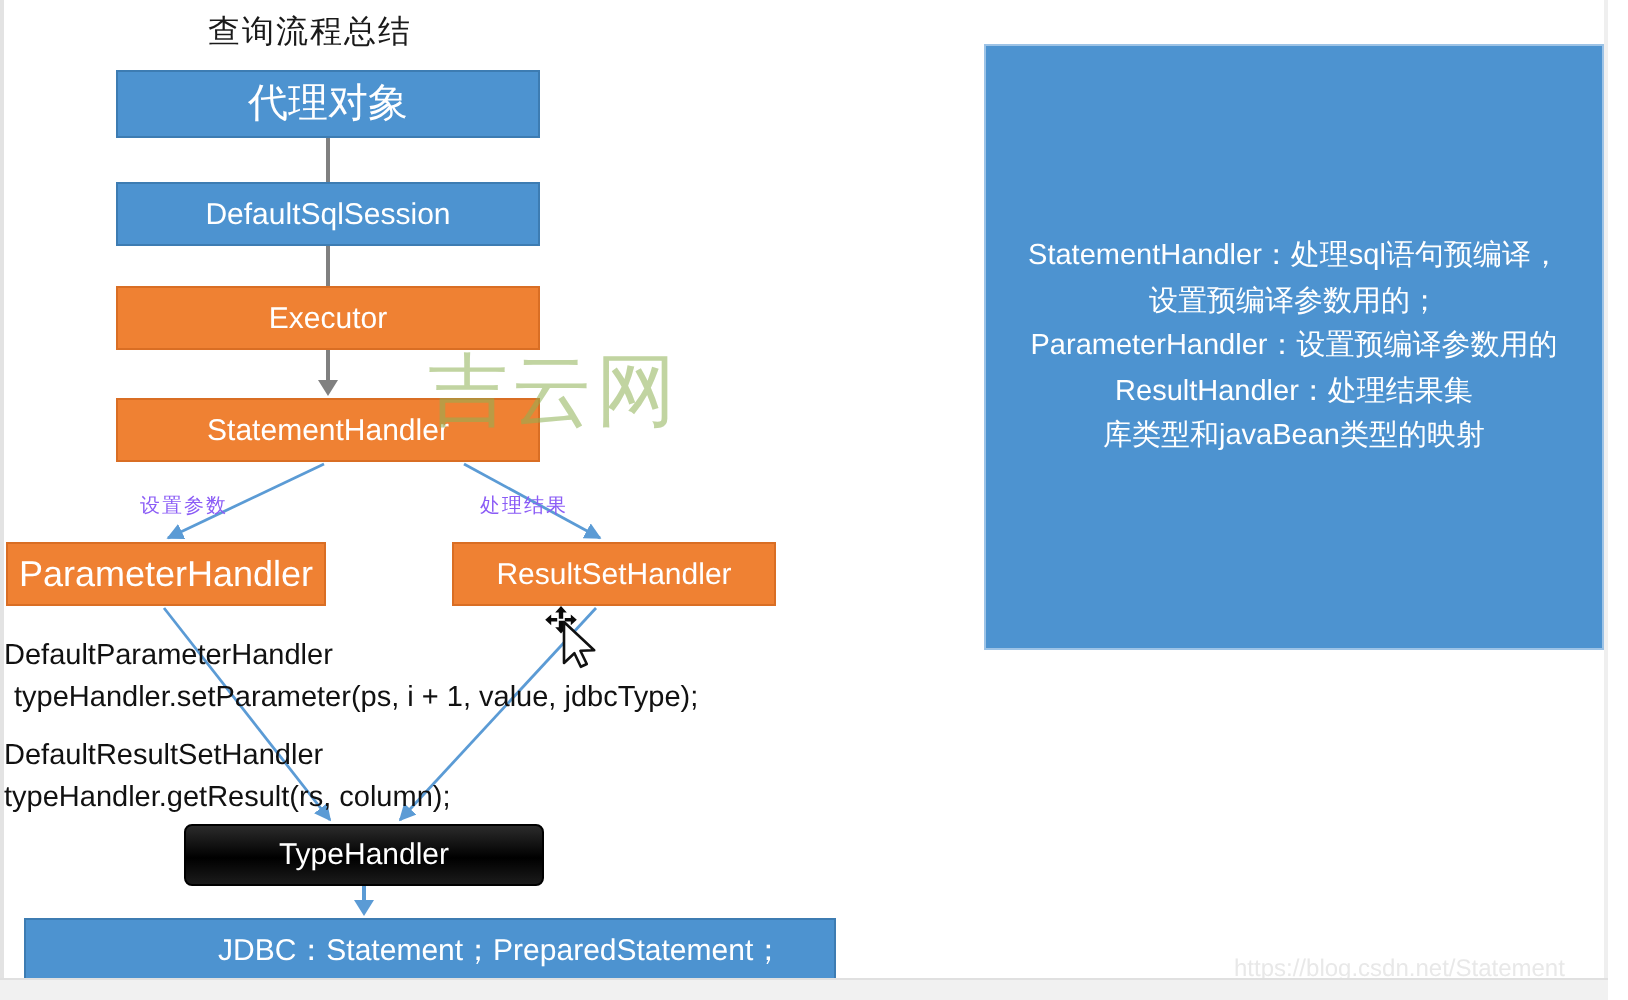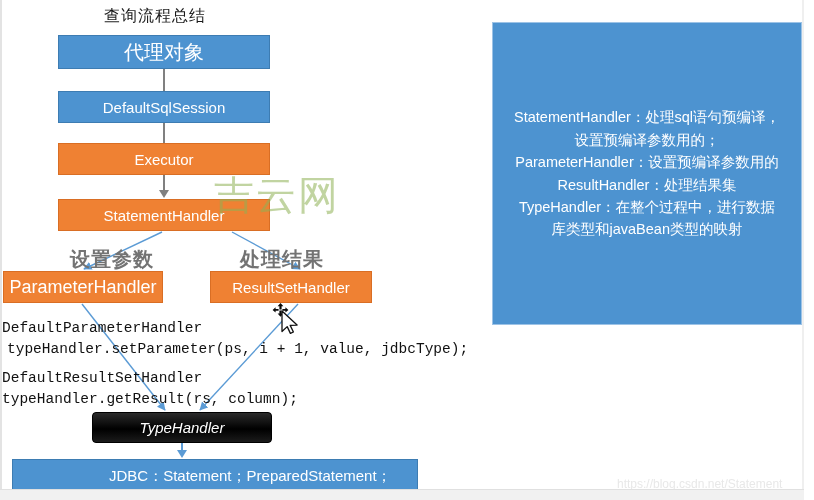--- a/index.html
+++ b/index.html
@@ -64,29 +64,28 @@
   }
   .node.orange {
     background: #ef8133;
     border: 1px solid #d96e24;
   }
   .node.black {
     background: #090909;
     background-image: linear-gradient(180deg, #2b2b2b 0%, #000000 55%, #1b1b1b 100%);
     border: 1px solid #000000;
     border-radius: 4px;
-    font-style: italic;
   }
 
   #node-proxy      { left: 58px;  top: 35px;  width: 212px; height: 34px; font-size: 20px; }
   #node-session    { left: 58px;  top: 91px;  width: 212px; height: 32px; font-size: 15px; }
   #node-executor   { left: 58px;  top: 143px; width: 212px; height: 32px; font-size: 15px; }
   #node-stmt       { left: 58px;  top: 199px; width: 212px; height: 32px; font-size: 15px; }
   #node-param      { left: 3px;   top: 271px; width: 160px; height: 32px; font-size: 18px; }
-  #node-result     { left: 210px; top: 271px; width: 162px; height: 32px; font-size: 15px; }
+  #node-result     { left: 226px; top: 271px; width: 162px; height: 32px; font-size: 15px; }
   #node-type       { left: 92px;  top: 412px; width: 180px; height: 31px; font-size: 15px; }
   #node-jdbc       { left: 12px;  top: 459px; width: 406px; height: 32px; font-size: 15px;
                      justify-content: flex-start; padding-left: 96px; }
 
   
   .vline {
     position: absolute;
     width: 2px;
     background: #808080;
   }
@@ -106,41 +105,40 @@
   #arrow-layer {
     position: absolute;
     left: 0; top: 0;
     width: 814px; height: 500px;
     pointer-events: none;
   }
 
   
   .edge-label {
     position: absolute;
-    font-size: 20px;
-    color: #737373;
+    font-size: 10px;
+    color: #8b5cf6;
     white-space: nowrap;
     letter-spacing: 1px;
-    font-weight: bold;
   }
   #label-set-param { left: 70px;  top: 246px; }
   #label-handle-result { left: 240px; top: 246px; }
 
   
   .code-note {
     position: absolute;
     left: 2px;
     font-size: 14.5px;
     color: #111111;
     white-space: nowrap;
     line-height: 1.45;
   }
   #note-block-1 { top: 318px; }
   #note-block-2 { top: 368px; }
-  .code-note .ln { display: block; font-family: Liberation Mono, monospace; }
+  .code-note .ln { display: block; }
   .code-note .ln.indent { padding-left: 5px; }
 
   
   #info-panel {
     position: absolute;
     left: 492px;
     top: 22px;
     width: 310px;
     height: 303px;
     box-sizing: border-box;
@@ -254,21 +252,20 @@
     <span class="ln">DefaultResultSetHandler</span>
     <span class="ln">typeHandler.getResult(rs, column);</span>
   </div>
 
   <div id="info-panel">
     <div id="info-panel-text">
       <span class="ln">StatementHandler：处理sql语句预编译，</span>
       <span class="ln">设置预编译参数用的；</span>
       <span class="ln">ParameterHandler：设置预编译参数用的</span>
       <span class="ln">ResultHandler：处理结果集</span>
-      <span class="ln">TypeHandler：在整个过程中，进行数据</span>
       <span class="ln">库类型和javaBean类型的映射</span>
     </div>
   </div>
 
   <div id="watermark-center">吉云网</div>
 
   <div id="watermark-url">https://blog.csdn.net/Statement</div>
 
   <svg id="mouse-cursor" viewBox="0 0 30 32" xmlns="http://www.w3.org/2000/svg">
 

